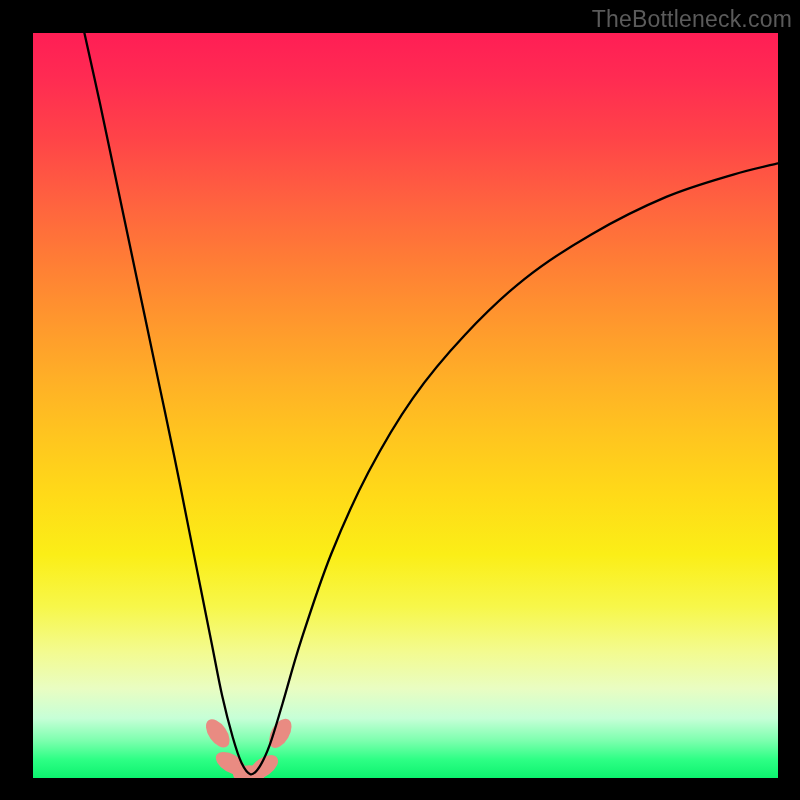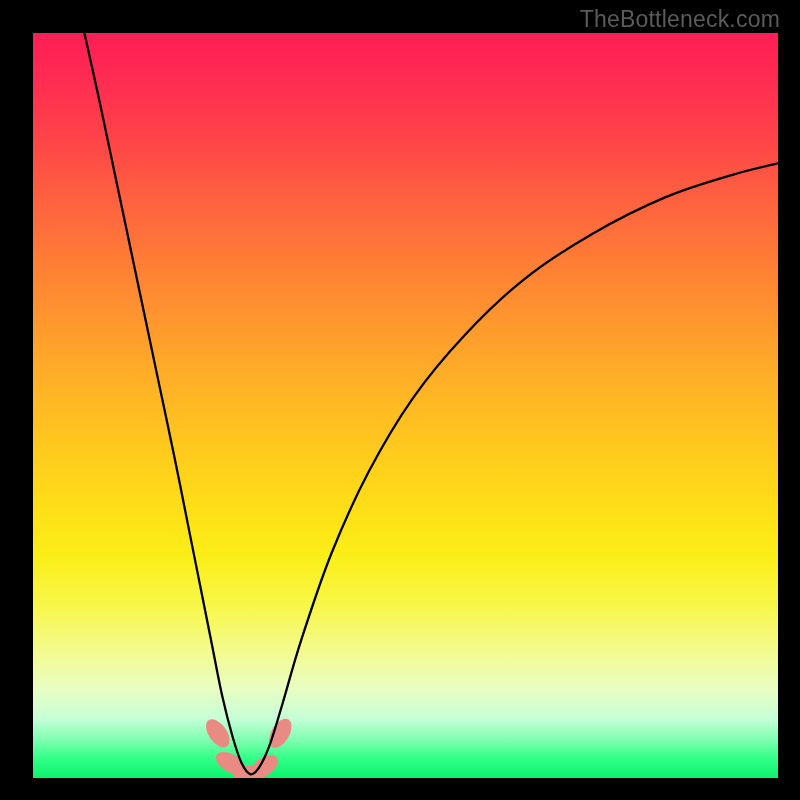--- a/index.html
+++ b/index.html
@@ -57,21 +57,21 @@
   .curve-svg {
     position: absolute;
     left: 0;
     top: 0;
     width: 745px;
     height: 745px;
   }
   .watermark {
     position: absolute;
     top: 6px;
-    right: 20px;
+    right: 8px;
     color: #5b5b5b;
     font-size: 23px;
     letter-spacing: 0.2px;
     font-weight: 400;
     user-select: none;
   }
 </style>
 </head>
 <body>
 

